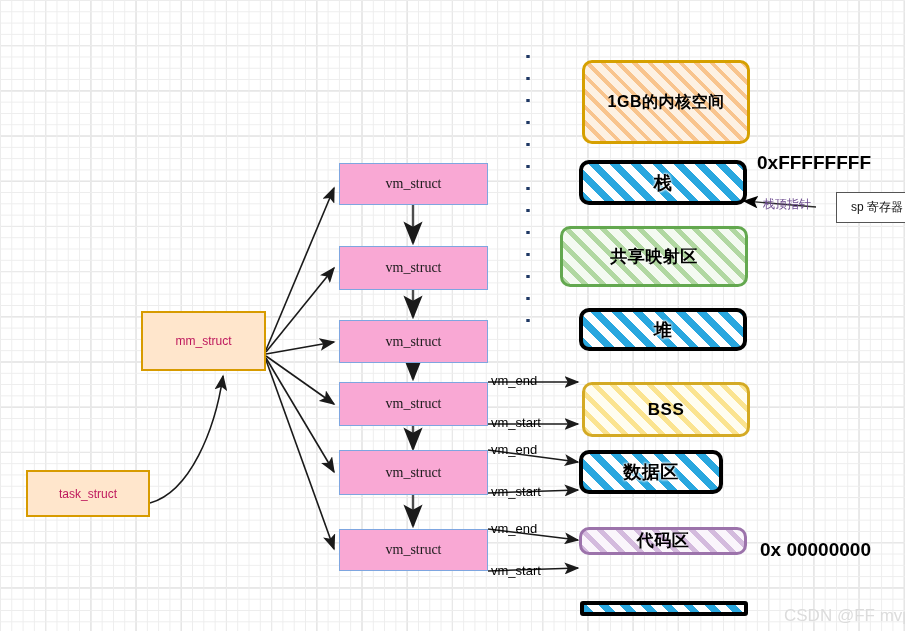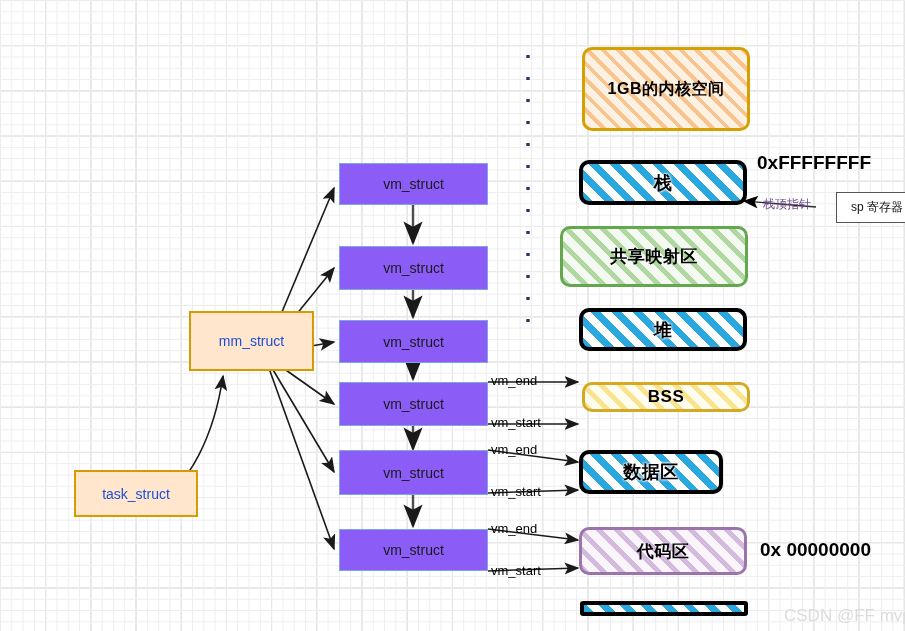--- a/index.html
+++ b/index.html
@@ -18,26 +18,26 @@
       linear-gradient(to bottom, #ededed 1px, transparent 1px),
       linear-gradient(to right, #c9c9c9 1px, transparent 1px),
       linear-gradient(to bottom, #c9c9c9 1px, transparent 1px);
     background-size:11.3px 11.3px, 11.3px 11.3px, 45.2px 45.2px, 45.2px 45.2px;
     background-position:0 0, 0 0, 0 0.5px, 0.5px 0;
   }
   .node{position:absolute;box-sizing:border-box;display:flex;align-items:center;justify-content:center;}
 
   
   .vm{
-    background:#8b5cf6;border:1px solid #7ea6e0;
-    font-size:14px;color:#1a1a1a;
+    background:#f9a8d4;border:1px solid #7ea6e0;
+    font-size:14px;color:#1a1a1a;font-family:Liberation Serif, serif;
   }
   .ms{
     background:#ffe6cc;border:2px solid #d79b00;
-    font-size:14px;color:#1d4ed8;margin-left:48px;
+    font-size:12px;color:#be185d;
   }
 
   
   .region{
     border-radius:10px;
     font-weight:bold;
     color:#000;
     letter-spacing:.5px;
   }
   .region span{position:relative;z-index:2;}
@@ -171,45 +171,45 @@
   <span>vm_struct</span>
 </div>
 
 <div class="edge-label" style="left:491px;top:373px;">vm_end</div>
 <div class="edge-label" style="left:491px;top:415px;">vm_start</div>
 <div class="edge-label" style="left:491px;top:442px;">vm_end</div>
 <div class="edge-label" style="left:491px;top:484px;">vm_start</div>
 <div class="edge-label" style="left:491px;top:521px;">vm_end</div>
 <div class="edge-label" style="left:491px;top:563px;">vm_start</div>
 
-<div class="node region r-kernel" style="left:582px;top:47px;width:168px;height:84px;">
+<div class="node region r-kernel" style="left:582px;top:60px;width:168px;height:84px;">
   <span>1GB的内核空间</span>
 </div>
 
 <div class="node region r-stack" style="left:579px;top:160px;width:168px;height:45px;">
   <span>栈</span>
 </div>
 
 <div class="node region r-share" style="left:560px;top:226px;width:188px;height:61px;">
   <span>共享映射区</span>
 </div>
 
 <div class="node region r-stack" style="left:579px;top:308px;width:168px;height:43px;">
   <span>堆</span>
 </div>
 
-<div class="node region r-bss" style="left:582px;top:382px;width:168px;height:30px;">
+<div class="node region r-bss" style="left:582px;top:382px;width:168px;height:55px;">
   <span>BSS</span>
 </div>
 
 <div class="node region r-data" style="left:579px;top:450px;width:144px;height:44px;">
   <span>数据区</span>
 </div>
 
-<div class="node region r-code" style="left:579px;top:527px;width:168px;height:48px;">
+<div class="node region r-code" style="left:579px;top:527px;width:168px;height:28px;align-items:flex-end;">
   <span>代码区</span>
 </div>
 
 <div class="node r-bottom" style="left:580px;top:601px;width:168px;height:15px;border-radius:3px;"></div>
 
 <div class="addr" style="left:757px;top:152px;">0xFFFFFFFF</div>
 <div class="addr" style="left:760px;top:539px;">0x 00000000</div>
 
 <div class="sp-label" style="left:744px;top:196px;margin-left:19px;">栈顶指针</div>
 

